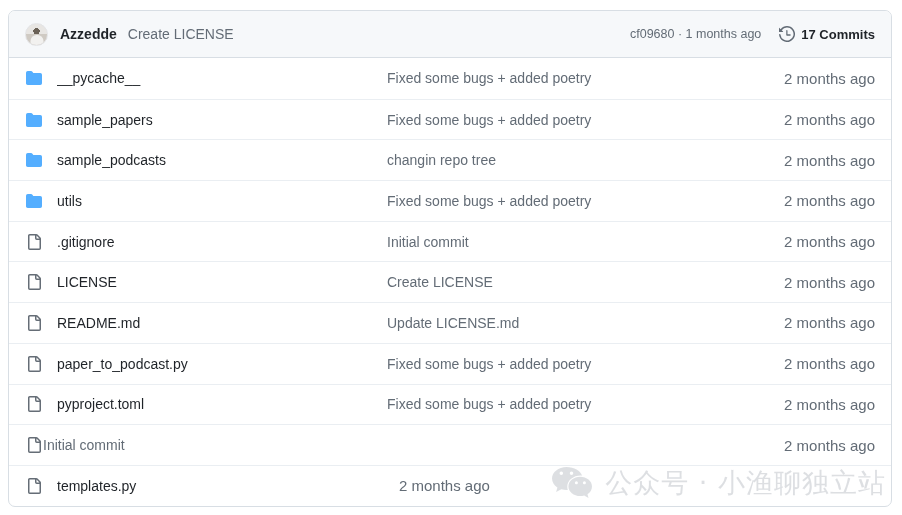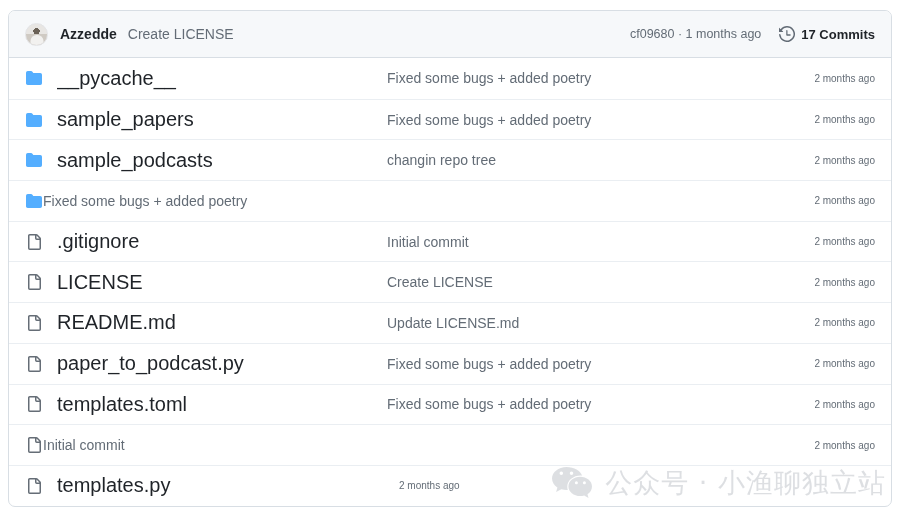--- a/index.html
+++ b/index.html
@@ -109,37 +109,37 @@
     flex: 0 0 auto;
     width: 18px;
     display: inline-flex;
     justify-content: center;
     line-height: 0;
   }
   .row-name {
     flex: 0 0 auto;
     width: 330px;
     margin-left: 14px;
-    font-size: 20px;
+    font-size: 14px;
     color: #1f2328;
     white-space: nowrap;
     overflow: hidden;
     text-overflow: ellipsis;
   }
   .row-message {
     flex: 1 1 auto;
     font-size: 14px;
     color: #636c76;
     white-space: nowrap;
     overflow: hidden;
     text-overflow: ellipsis;
   }
   .row-age {
     flex: 0 0 auto;
-    font-size: 10px;
+    font-size: 15px;
     color: #636c76;
     text-align: right;
     white-space: nowrap;
     padding-left: 12px;
   }
 
   
   .watermark {
     position: absolute;
     right: 16px;
@@ -213,20 +213,21 @@
         <span class="row-name">sample_podcasts</span>
         <span class="row-message">changin repo tree</span>
         <span class="row-age">2 months ago</span>
       </div>
       <div class="file-row">
         <span class="row-icon">
           <svg width="16" height="16" viewBox="0 0 16 16" aria-hidden="true">
             <path fill="#54aeff" d="M1.75 1A1.75 1.75 0 0 0 0 2.75v10.5C0 14.216.784 15 1.75 15h12.5A1.75 1.75 0 0 0 16 13.25v-8.5A1.75 1.75 0 0 0 14.25 3H7.5a.25.25 0 0 1-.2-.1l-.9-1.2A1.75 1.75 0 0 0 5 1Z"></path>
           </svg>
         </span>
+        <span class="row-name">utils</span>
         <span class="row-message">Fixed some bugs + added poetry</span>
         <span class="row-age">2 months ago</span>
       </div>
       <div class="file-row">
         <span class="row-icon">
           <svg width="16" height="16" viewBox="0 0 16 16" aria-hidden="true">
             <path fill="#656d76" d="M2 1.75C2 .784 2.784 0 3.75 0h6.586c.464 0 .909.184 1.237.513l2.914 2.914c.329.328.513.773.513 1.237v9.586A1.75 1.75 0 0 1 13.25 16h-9.5A1.75 1.75 0 0 1 2 14.25Zm1.75-.25a.25.25 0 0 0-.25.25v12.5c0 .138.112.25.25.25h9.5a.25.25 0 0 0 .25-.25V6h-2.75A1.75 1.75 0 0 1 9 4.25V1.5Zm6.75.062V4.25c0 .138.112.25.25.25h2.688l-.011-.013-2.914-2.914Z"></path>
           </svg>
         </span>
         <span class="row-name">.gitignore</span>
@@ -262,21 +263,21 @@
         <span class="row-name">paper_to_podcast.py</span>
         <span class="row-message">Fixed some bugs + added poetry</span>
         <span class="row-age">2 months ago</span>
       </div>
       <div class="file-row">
         <span class="row-icon">
           <svg width="16" height="16" viewBox="0 0 16 16" aria-hidden="true">
             <path fill="#656d76" d="M2 1.75C2 .784 2.784 0 3.75 0h6.586c.464 0 .909.184 1.237.513l2.914 2.914c.329.328.513.773.513 1.237v9.586A1.75 1.75 0 0 1 13.25 16h-9.5A1.75 1.75 0 0 1 2 14.25Zm1.75-.25a.25.25 0 0 0-.25.25v12.5c0 .138.112.25.25.25h9.5a.25.25 0 0 0 .25-.25V6h-2.75A1.75 1.75 0 0 1 9 4.25V1.5Zm6.75.062V4.25c0 .138.112.25.25.25h2.688l-.011-.013-2.914-2.914Z"></path>
           </svg>
         </span>
-        <span class="row-name">templates.toml</span>
+        <span class="row-name">pyproject.toml</span>
         <span class="row-message">Fixed some bugs + added poetry</span>
         <span class="row-age">2 months ago</span>
       </div>
       <div class="file-row">
         <span class="row-icon">
           <svg width="16" height="16" viewBox="0 0 16 16" aria-hidden="true">
             <path fill="#656d76" d="M2 1.75C2 .784 2.784 0 3.75 0h6.586c.464 0 .909.184 1.237.513l2.914 2.914c.329.328.513.773.513 1.237v9.586A1.75 1.75 0 0 1 13.25 16h-9.5A1.75 1.75 0 0 1 2 14.25Zm1.75-.25a.25.25 0 0 0-.25.25v12.5c0 .138.112.25.25.25h9.5a.25.25 0 0 0 .25-.25V6h-2.75A1.75 1.75 0 0 1 9 4.25V1.5Zm6.75.062V4.25c0 .138.112.25.25.25h2.688l-.011-.013-2.914-2.914Z"></path>
           </svg>
         </span>
         <span class="row-message">Initial commit</span>

